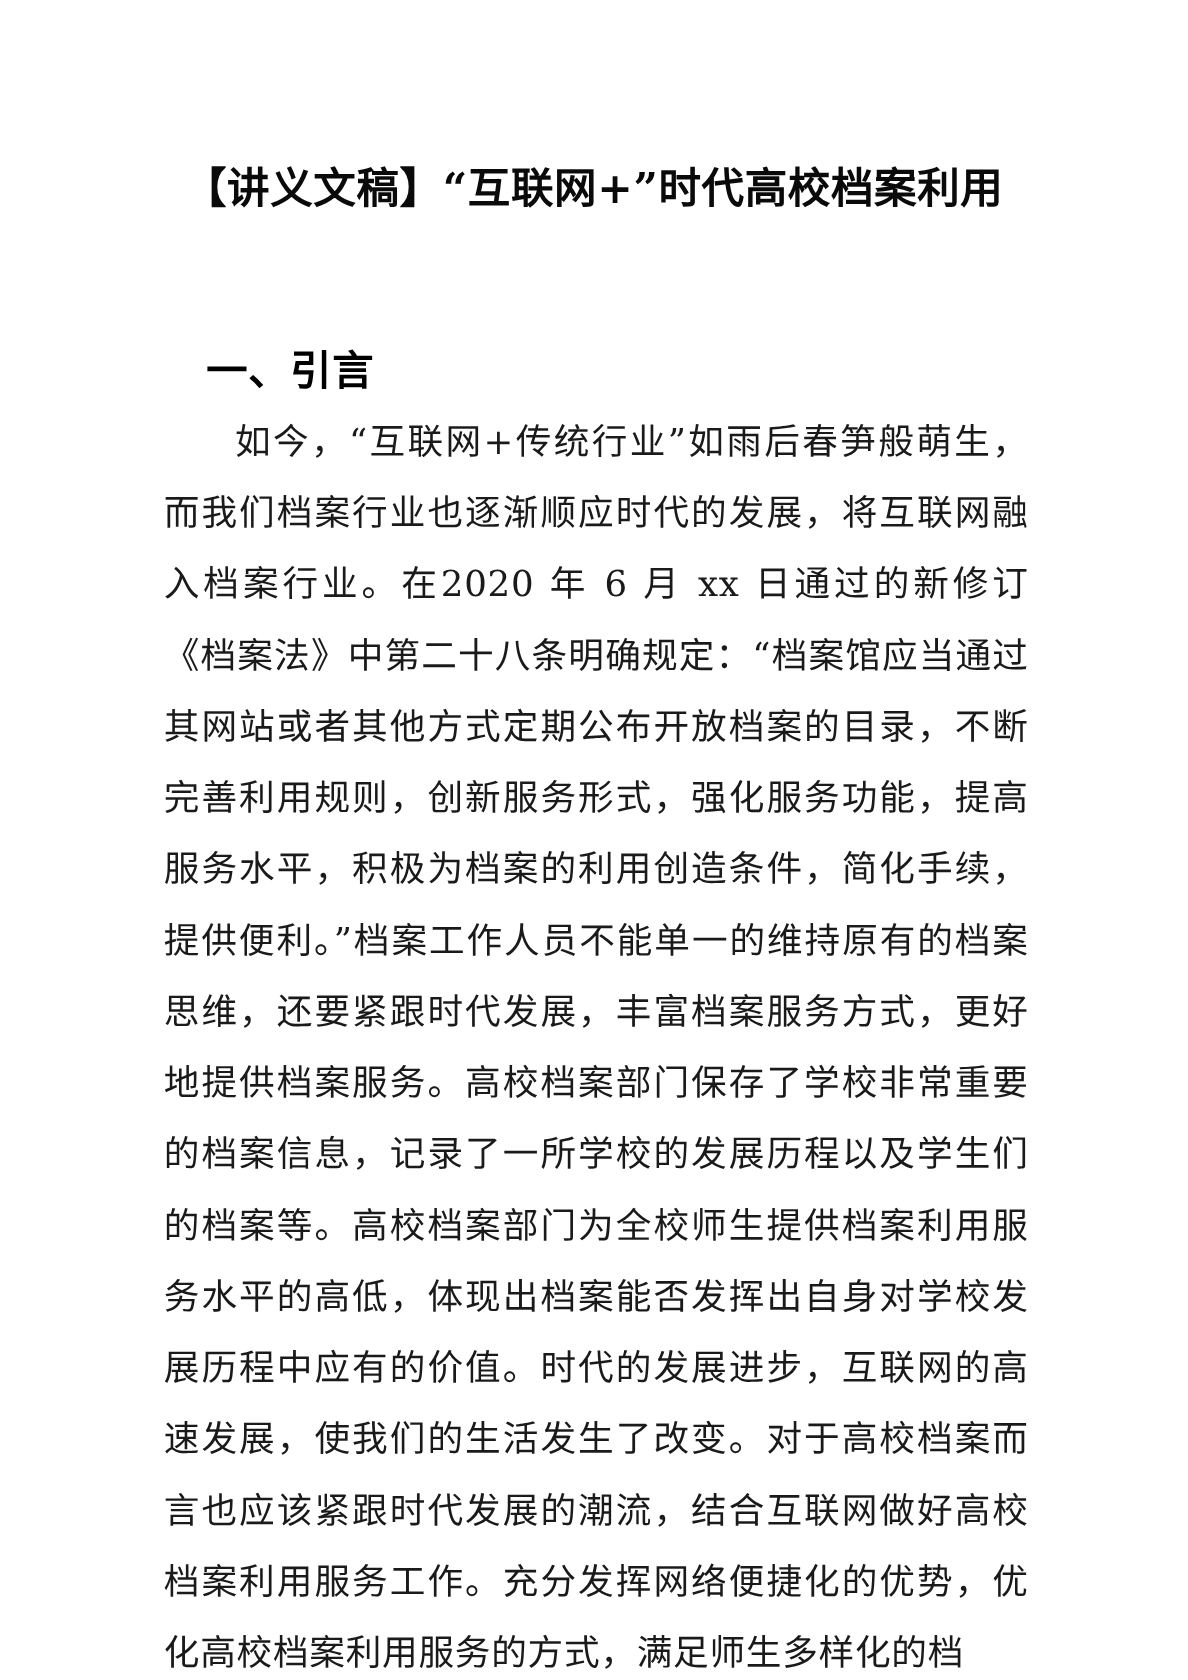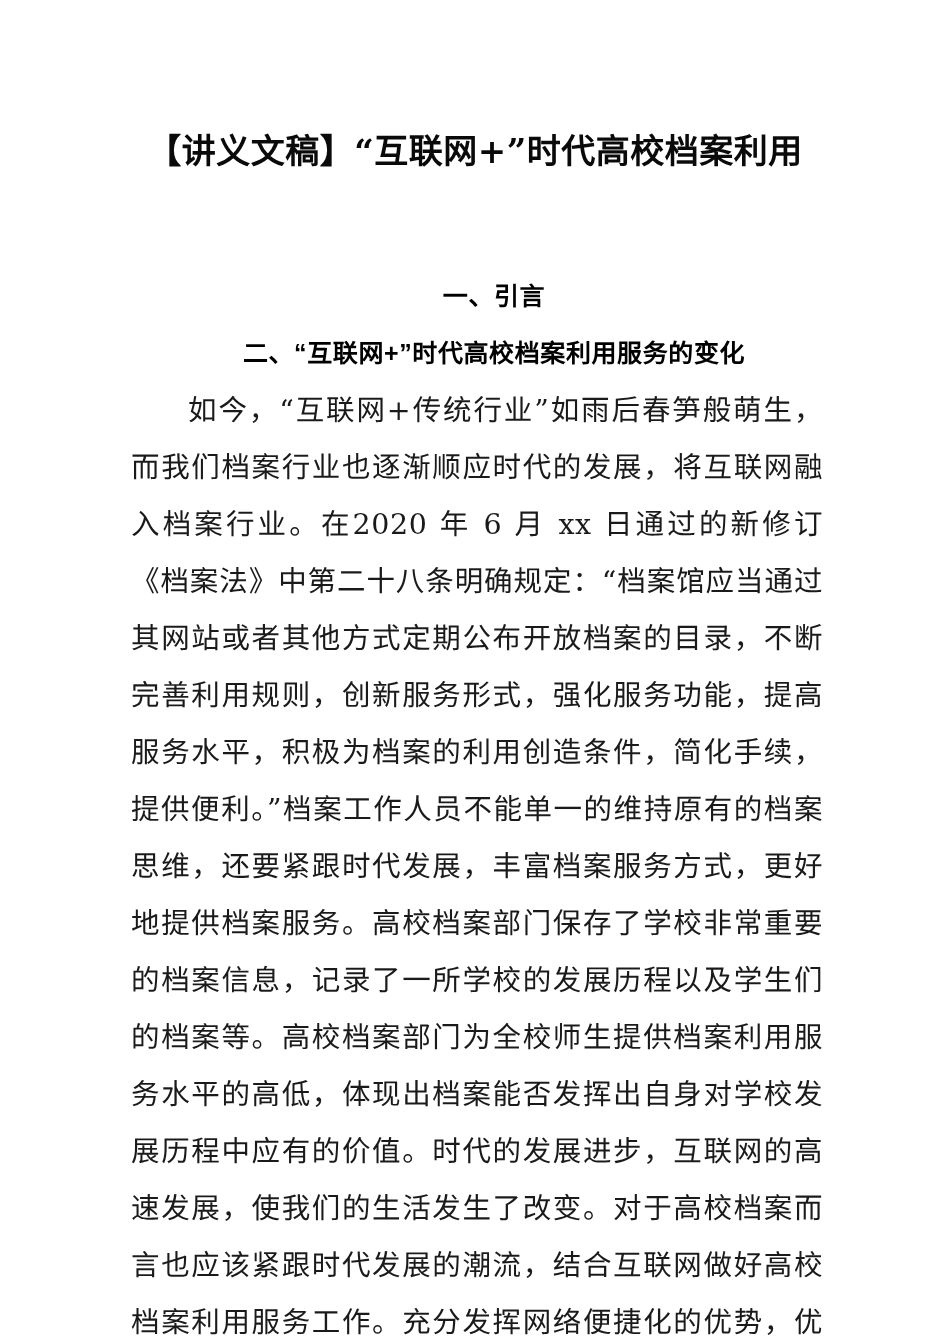--- a/index.html
+++ b/index.html
@@ -67,44 +67,42 @@
 
   
   .para.lead {
     text-indent: 2em;
   }
 
   
   .heading-1 {
     font-family: "Liberation Sans", "DejaVu Sans", sans-serif;
     font-weight: 700;
-    font-size: 25px;
+    font-size: 33px;
     line-height: 57px;
     letter-spacing: 0.6px;
     color: #000000;
     margin: 0;
     text-indent: 0;
     padding-left: 34px;
     word-break: break-all;
-    text-align: center;
   }
 </style>
 </head>
 <body>
 
 <div class="page">
 
   <div class="doc-title">
     <span>【讲义文稿】“互联网+”时代高校档案利用</span><br>
   </div>
 
   <div class="content">
 
 
     <p class="heading-1">一、引言</p>
 
-    <p class="heading-1">二、“互联网+”时代高校档案利用服务的变化</p>
 
     <p class="para indent">如今，“互联网+传统行业”如雨后春笋般萌生，而我们档案行业也逐渐顺应时代的发展，将互联网融入档案行业。在2020 年 6 月 xx 日通过的新修订《档案法》中第二十八条明确规定：“档案馆应当通过其网站或者其他方式定期公布开放档案的目录，不断完善利用规则，创新服务形式，强化服务功能，提高服务水平，积极为档案的利用创造条件，简化手续，提供便利。”档案工作人员不能单一的维持原有的档案思维，还要紧跟时代发展，丰富档案服务方式，更好地提供档案服务。高校档案部门保存了学校非常重要的档案信息，记录了一所学校的发展历程以及学生们的档案等。高校档案部门为全校师生提供档案利用服务水平的高低，体现出档案能否发挥出自身对学校发展历程中应有的价值。时代的发展进步，互联网的高速发展，使我们的生活发生了改变。对于高校档案而言也应该紧跟时代发展的潮流，结合互联网做好高校档案利用服务工作。充分发挥网络便捷化的优势，优化高校档案利用服务的方式，满足师生多样化的档</p>
 
   </div>
 
 </div>
 
 </body></html>

